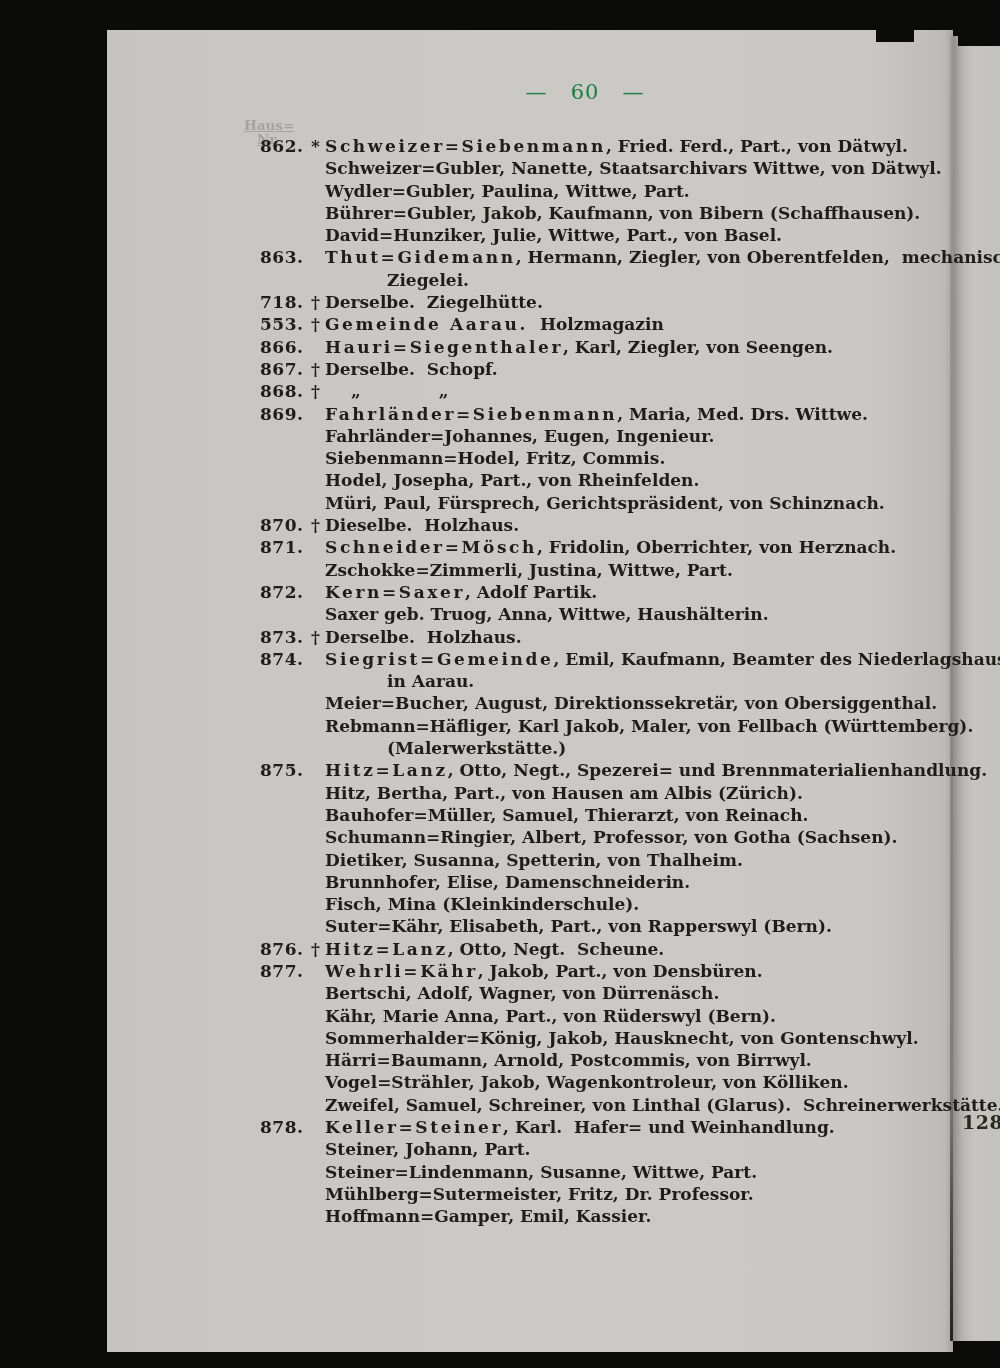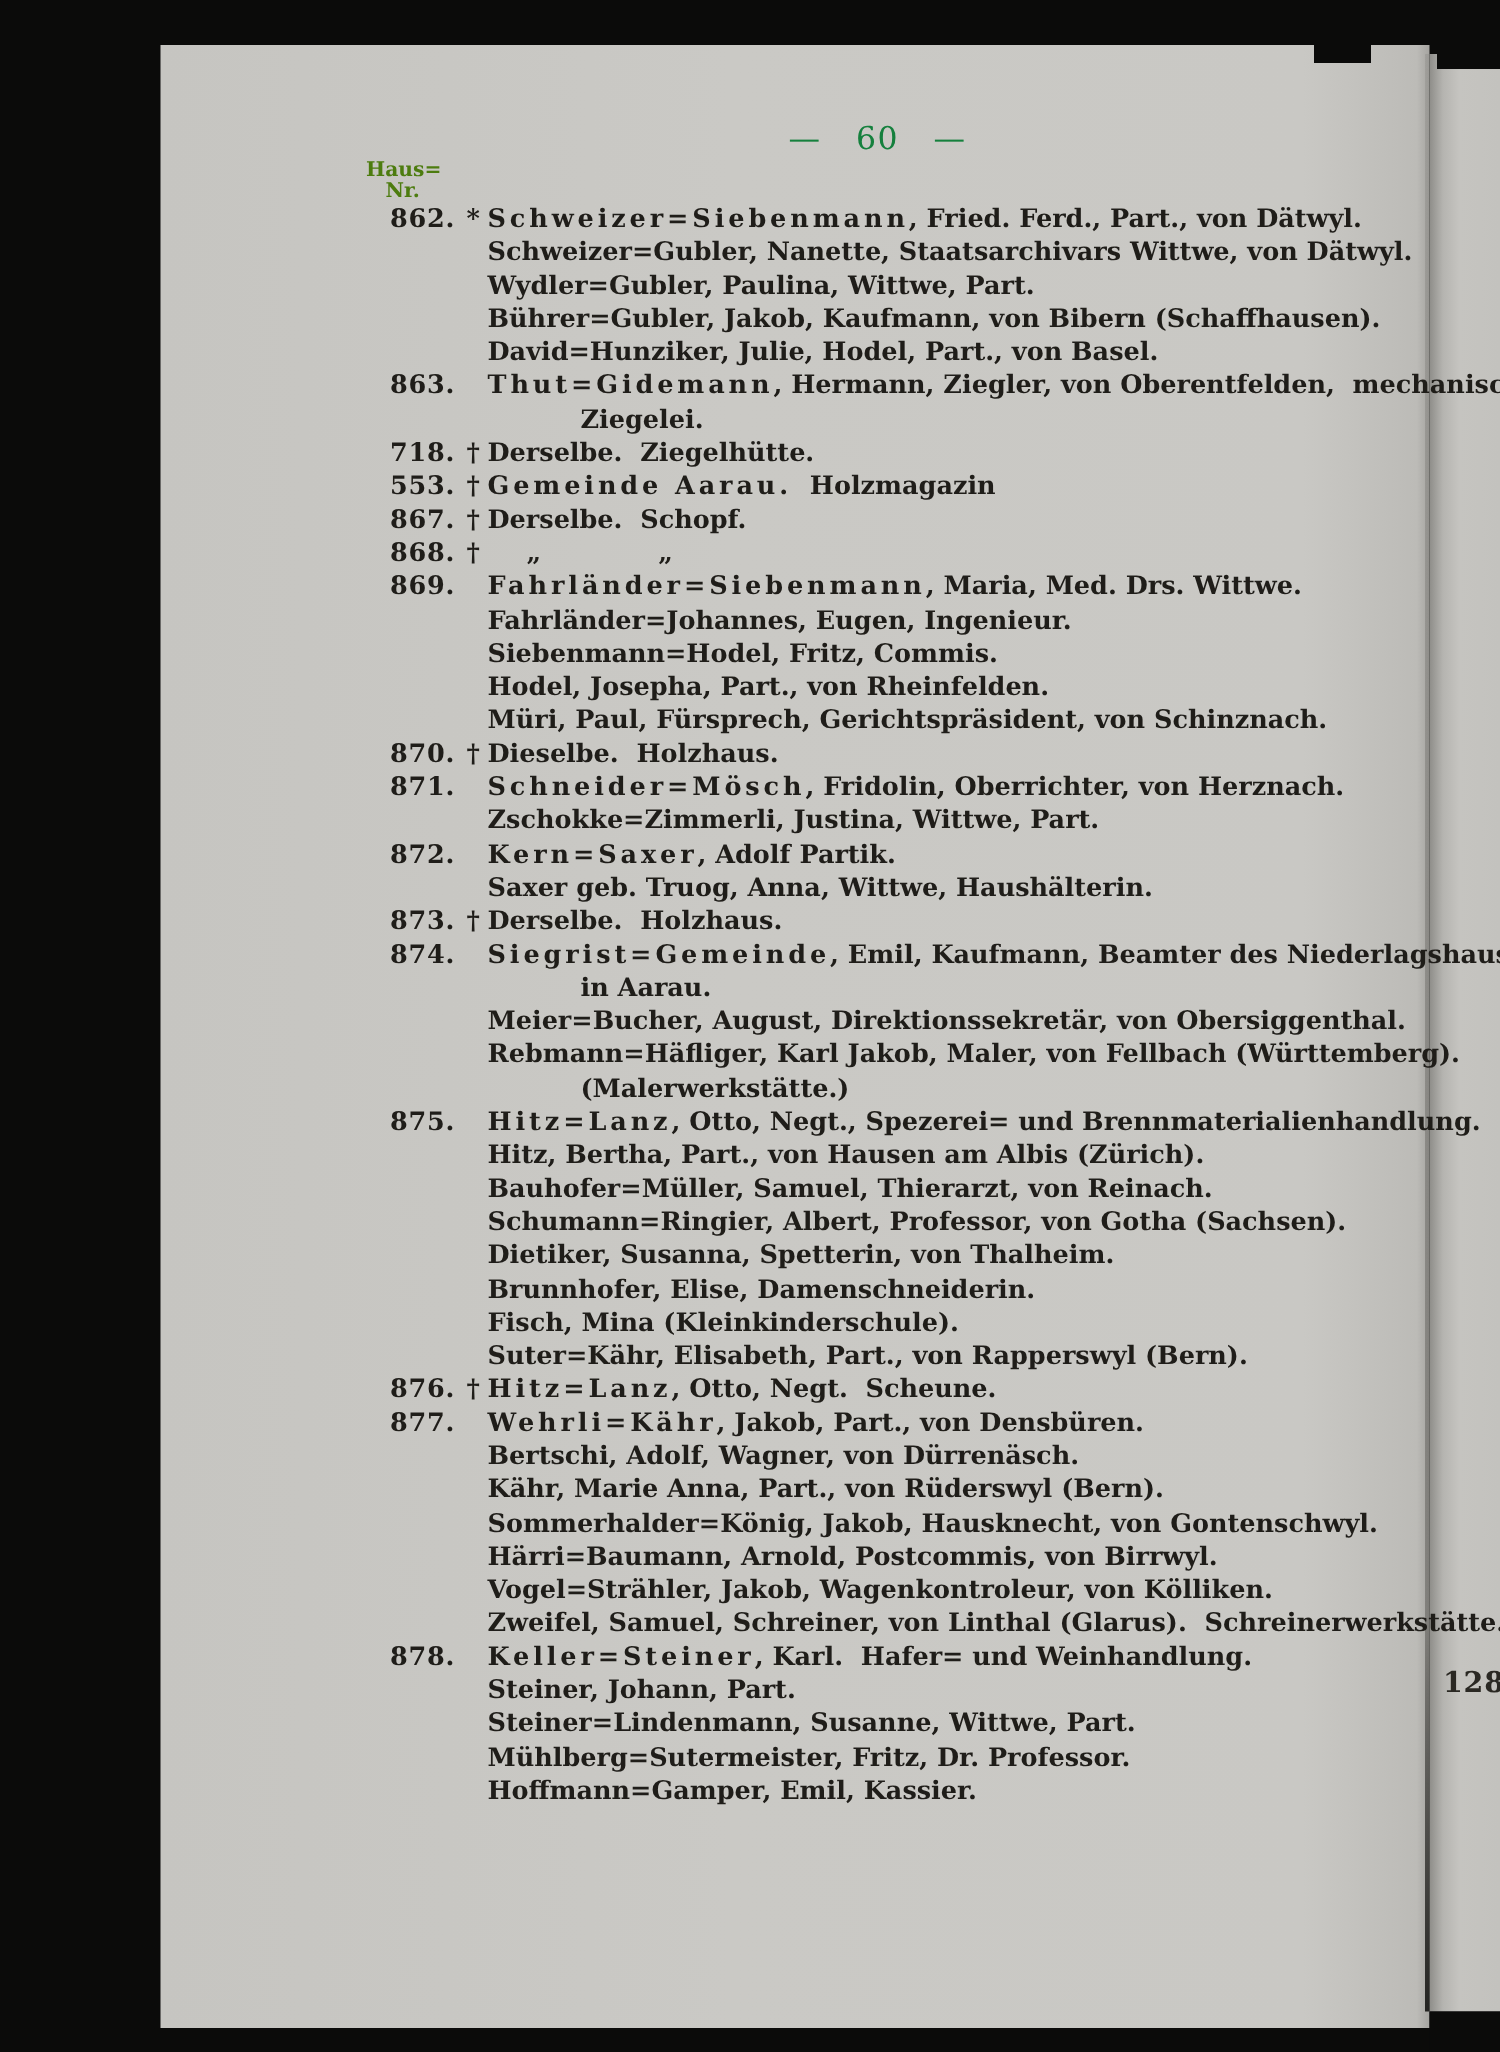--- a/index.html
+++ b/index.html
@@ -22,22 +22,22 @@
   }
   .patch{position:absolute;background:#0b0b0a;}
   .patch-a{left:876px;top:0;width:38px;height:42px;}
   .patch-b{left:958px;top:0;width:42px;height:46px;}
   .patch-c{left:953px;top:1341px;width:47px;height:27px;}
   .pageno{
     position:absolute;left:430px;top:80px;width:310px;text-align:center;
     font-size:21px;color:#15803d;letter-spacing:1px;
   }
   .colhead{
-    position:absolute;left:244px;top:106px;
-    font-size:13.5px;font-weight:bold;color:#4d7c0f;line-height:14px;
+    position:absolute;left:244px;top:118px;
+    font-size:13.5px;font-weight:bold;color:#a3a3a3;line-height:14px;text-decoration:underline;
   }
   .colhead .l2{padding-left:13px;}
   .list{
     position:absolute;left:260px;top:135px;width:712px;
     font-size:17px;font-weight:bold;color:#1f1d19;line-height:22.3px;
   }
   .line{position:relative;padding-left:65px;white-space:nowrap;}
   .line.indent{padding-left:127px;}
   .num{position:absolute;left:0;letter-spacing:.5px;}
   .marker{position:absolute;left:51px;}
@@ -66,31 +66,34 @@
     <div class="l1">Haus=</div>
     <div class="l2">Nr.</div>
   </div>
 
   <div class="list">
       <div class="entry">
         <div class="line"><span class="num">862.</span><span class="marker">*</span><span class="lead">Schweizer=Siebenmann</span><span class="rest">, Fried. Ferd., Part., von Dätwyl.</span></div>
         <div class="line"><span class="rest">Schweizer=Gubler, Nanette, Staatsarchivars Wittwe, von Dätwyl.</span></div>
         <div class="line"><span class="rest">Wydler=Gubler, Paulina, Wittwe, Part.</span></div>
         <div class="line"><span class="rest">Bührer=Gubler, Jakob, Kaufmann, von Bibern (Schaffhausen).</span></div>
-        <div class="line"><span class="rest">David=Hunziker, Julie, Hodel, Part., von Basel.</span></div>
+        <div class="line"><span class="rest">David=Hunziker, Julie, Wittwe, Part., von Basel.</span></div>
       </div>
       <div class="entry">
         <div class="line"><span class="num">863.</span><span class="lead">Thut=Gidemann</span><span class="rest">, Hermann, Ziegler, von Oberentfelden, &nbsp;mechanische</span></div>
         <div class="line indent"><span class="rest">Ziegelei.</span></div>
       </div>
       <div class="entry">
         <div class="line"><span class="num">718.</span><span class="marker">†</span><span class="rest">Derselbe. &nbsp;Ziegelhütte.</span></div>
       </div>
       <div class="entry">
         <div class="line"><span class="num">553.</span><span class="marker">†</span><span class="lead">Gemeinde Aarau.</span><span class="rest">&nbsp; Holzmagazin</span></div>
+      </div>
+      <div class="entry">
+        <div class="line"><span class="num">866.</span><span class="lead">Hauri=Siegenthaler</span><span class="rest">, Karl, Ziegler, von Seengen.</span></div>
       </div>
       <div class="entry">
         <div class="line"><span class="num">867.</span><span class="marker">†</span><span class="rest">Derselbe. &nbsp;Schopf.</span></div>
       </div>
       <div class="entry">
         <div class="line"><span class="num">868.</span><span class="marker">†</span><span class="ditto">„</span><span class="ditto">„</span></div>
       </div>
       <div class="entry">
         <div class="line"><span class="num">869.</span><span class="lead">Fahrländer=Siebenmann</span><span class="rest">, Maria, Med. Drs. Wittwe.</span></div>
         <div class="line"><span class="rest">Fahrländer=Johannes, Eugen, Ingenieur.</span></div>

